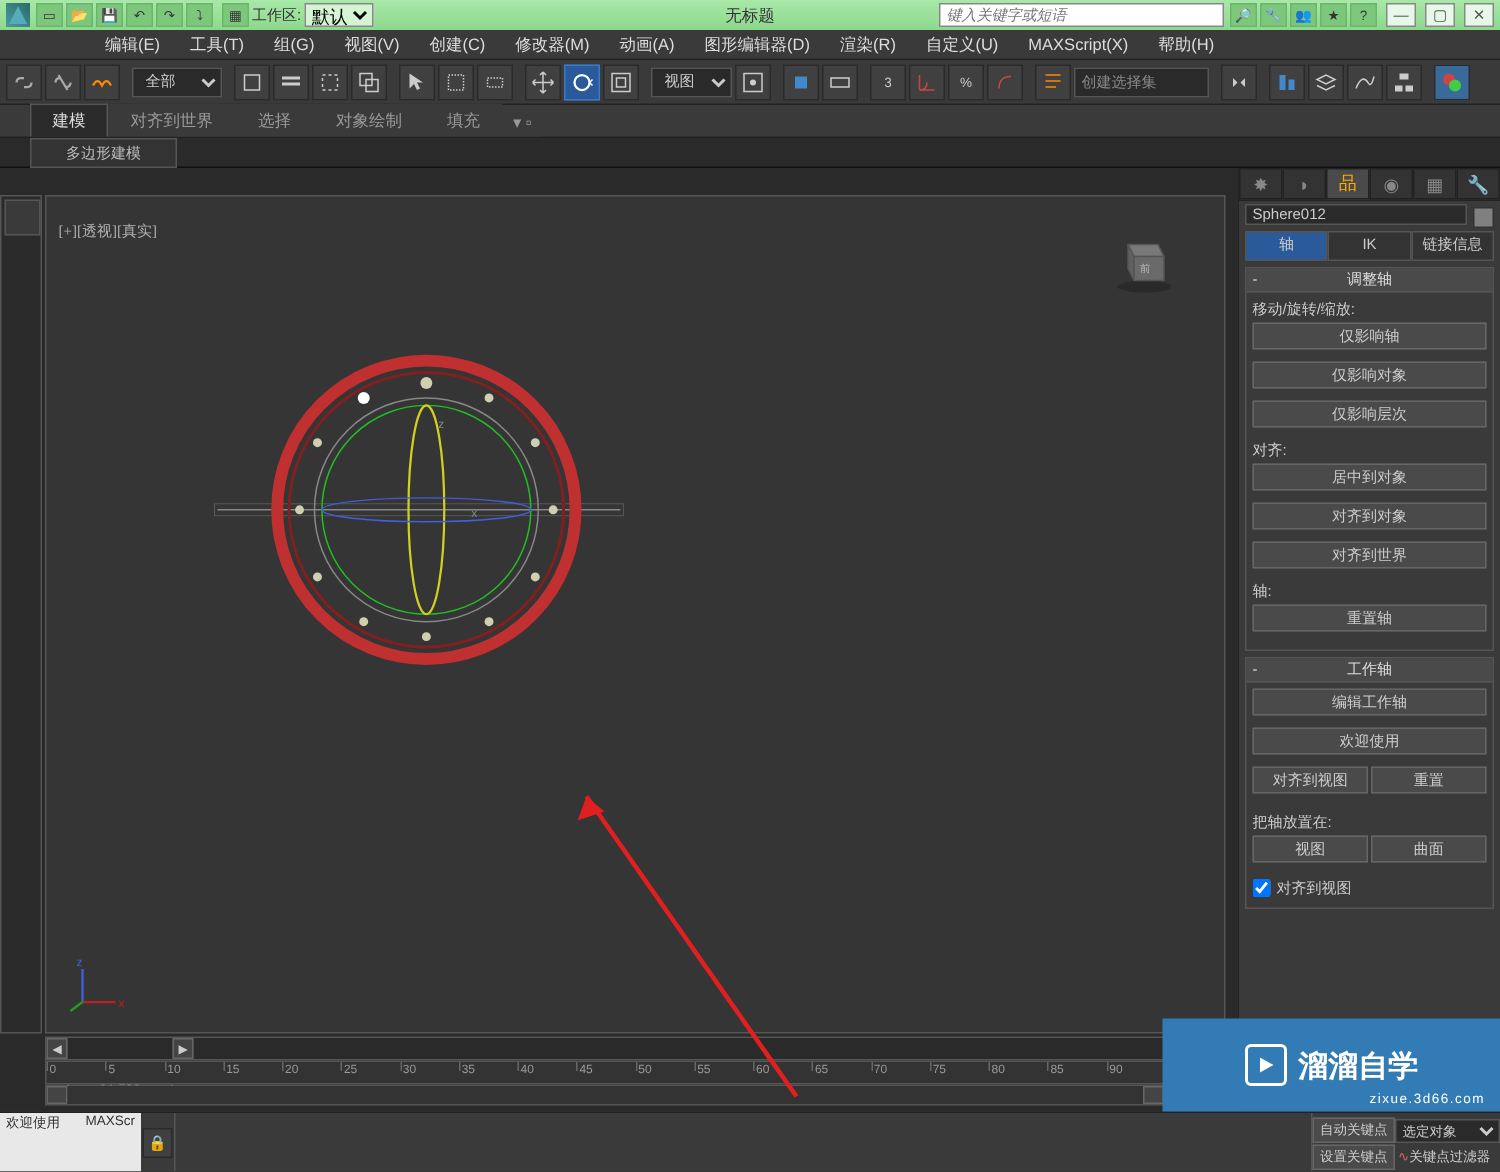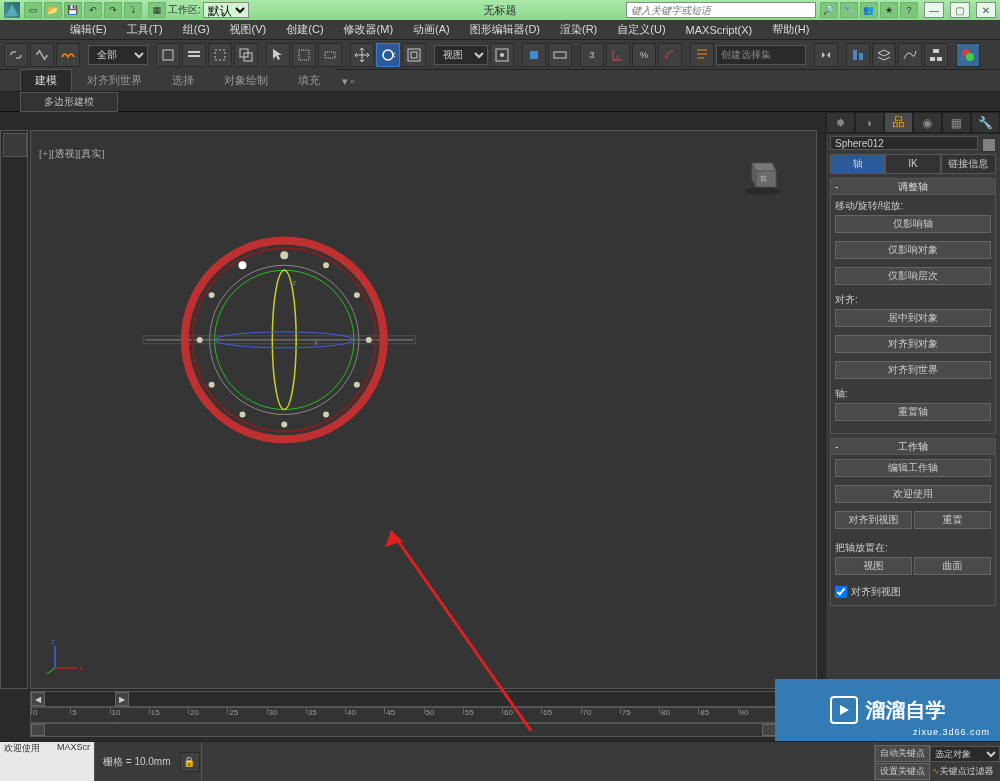--- a/index.html
+++ b/index.html
@@ -477,23 +477,20 @@
       </div>
     </div>
   </div>
 </div>
 
 <div class="status-bar">
   <div style="width:94px;background:#e8e8e8;color:#333;height:100%;display:flex;flex-direction:row;justify-content:space-between;padding:0 4px;font-size:9px">
     <span>欢迎使用</span>
     <span>MAXScr</span>
   </div>
-  <div style="padding:0 8px;border-left:1px solid #555;height:100%;display:flex;align-items:center">
-    <span>栅格 = 10.0mm</span>
-  </div>
   <div class="status-btn">🔒</div>
   <div class="info-box">
   </div>
   <div style="display:flex;flex-direction:column;border-left:1px solid #555;height:100%;font-size:9px">
     <div style="display:flex;align-items:flex-end;height:50%">
       <button style="background:#4a4a4a;border:1px solid #666;color:#ccc;font-size:9px;padding:1px 4px">自动关键点</button>
       <select style="height:16px;font-size:9px;background:#2a2a2a;color:#ccc;border:1px solid #555;width:70px"><option>选定对象</option></select>
     </div>
     <div style="display:flex;align-items:center;height:50%">
       <button style="background:#4a4a4a;border:1px solid #666;color:#ccc;font-size:9px;padding:1px 4px">设置关键点</button>

